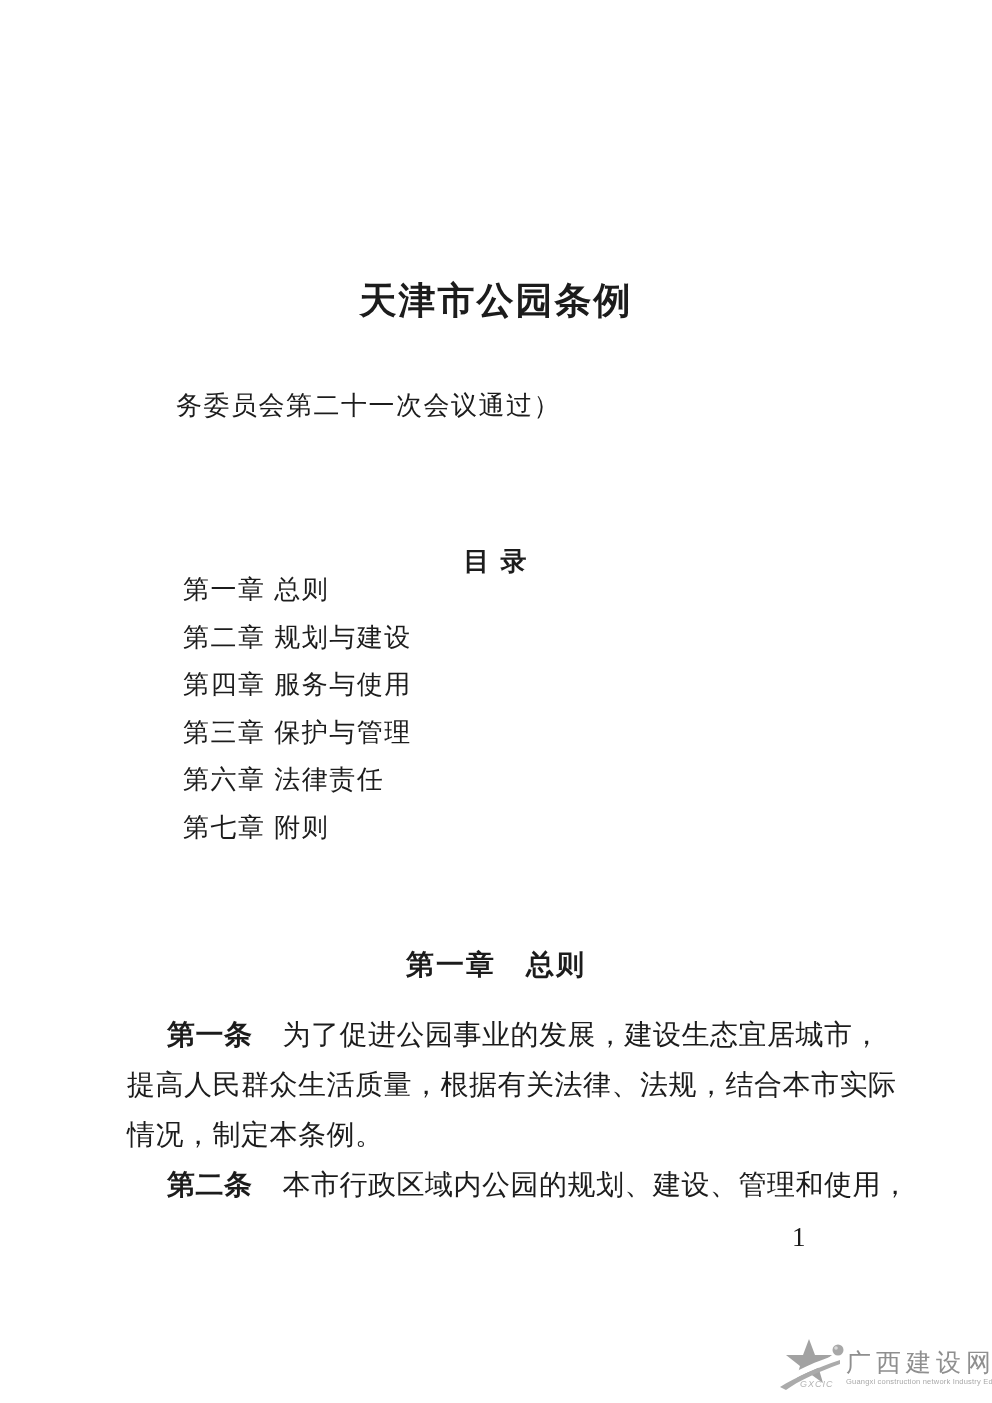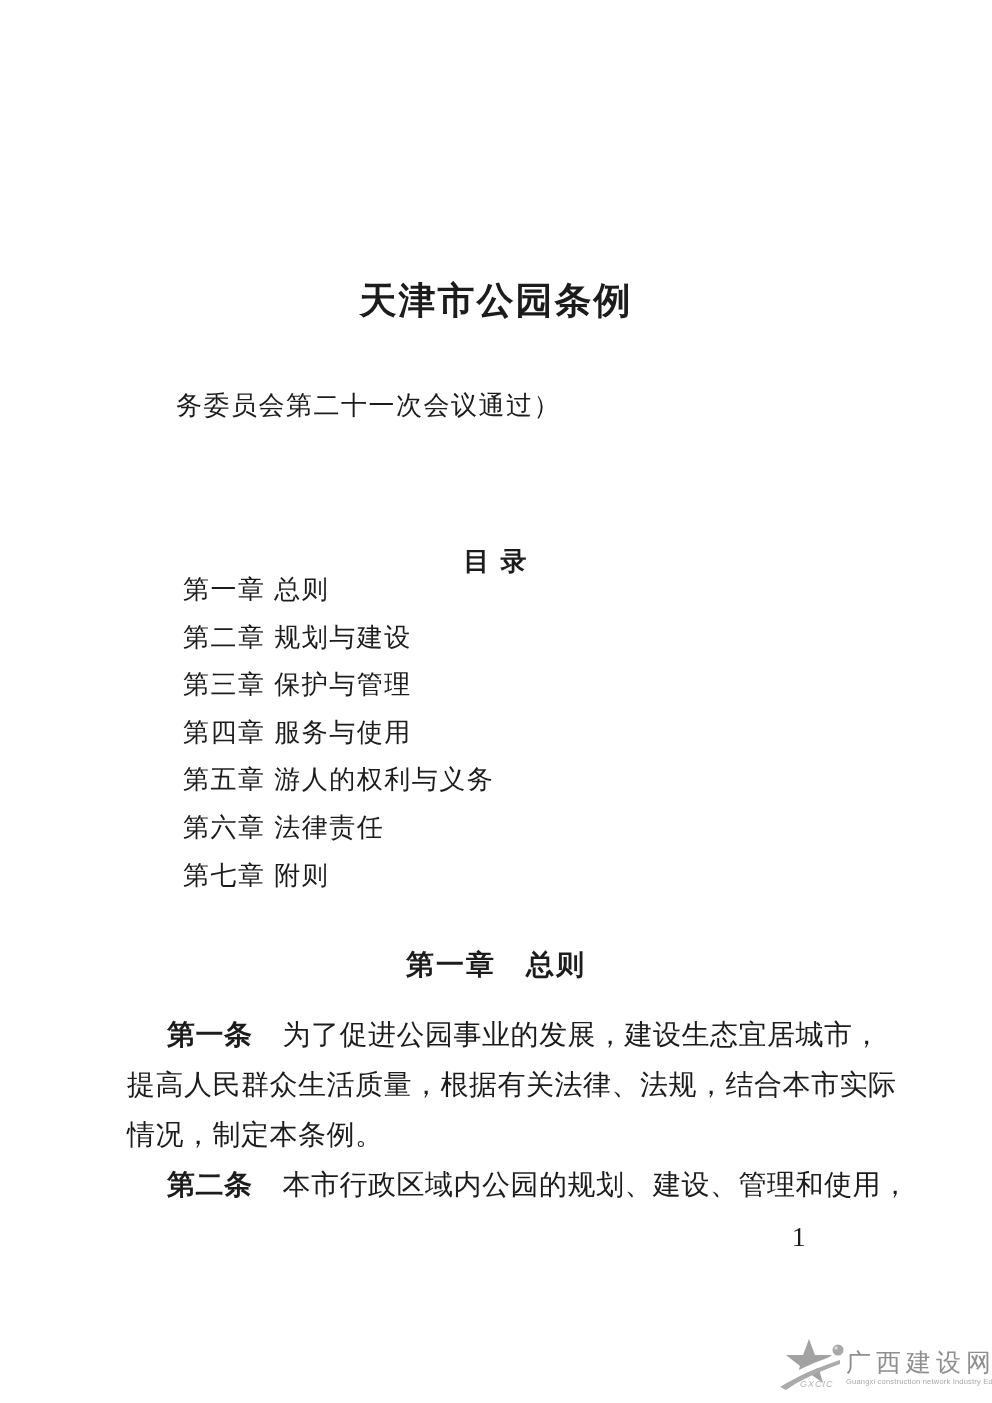--- a/index.html
+++ b/index.html
@@ -164,23 +164,22 @@
 
   <div class="preamble">
     <div class="pre-line2">务委员会第二十一次会议通过）</div>
   </div>
 
   <div class="toc-heading">目 录</div>
 
   <div class="toc-list">
     <div class="toc-item">第一章 总则</div>
     <div class="toc-item">第二章 规划与建设</div>
+    <div class="toc-item">第四章 服务与使用</div>
     <div class="toc-item">第三章 保护与管理</div>
-    <div class="toc-item">第四章 服务与使用</div>
-    <div class="toc-item">第五章 游人的权利与义务</div>
     <div class="toc-item">第六章 法律责任</div>
     <div class="toc-item">第七章 附则</div>
   </div>
 
   <div class="chapter-heading">第一章　总则</div>
 
   <div class="body-text">
     <div class="body-line indent">
       <span class="article-label">第一条</span><span>为了促进公园事业的发展，建设生态宜居城市，</span>
     </div>

